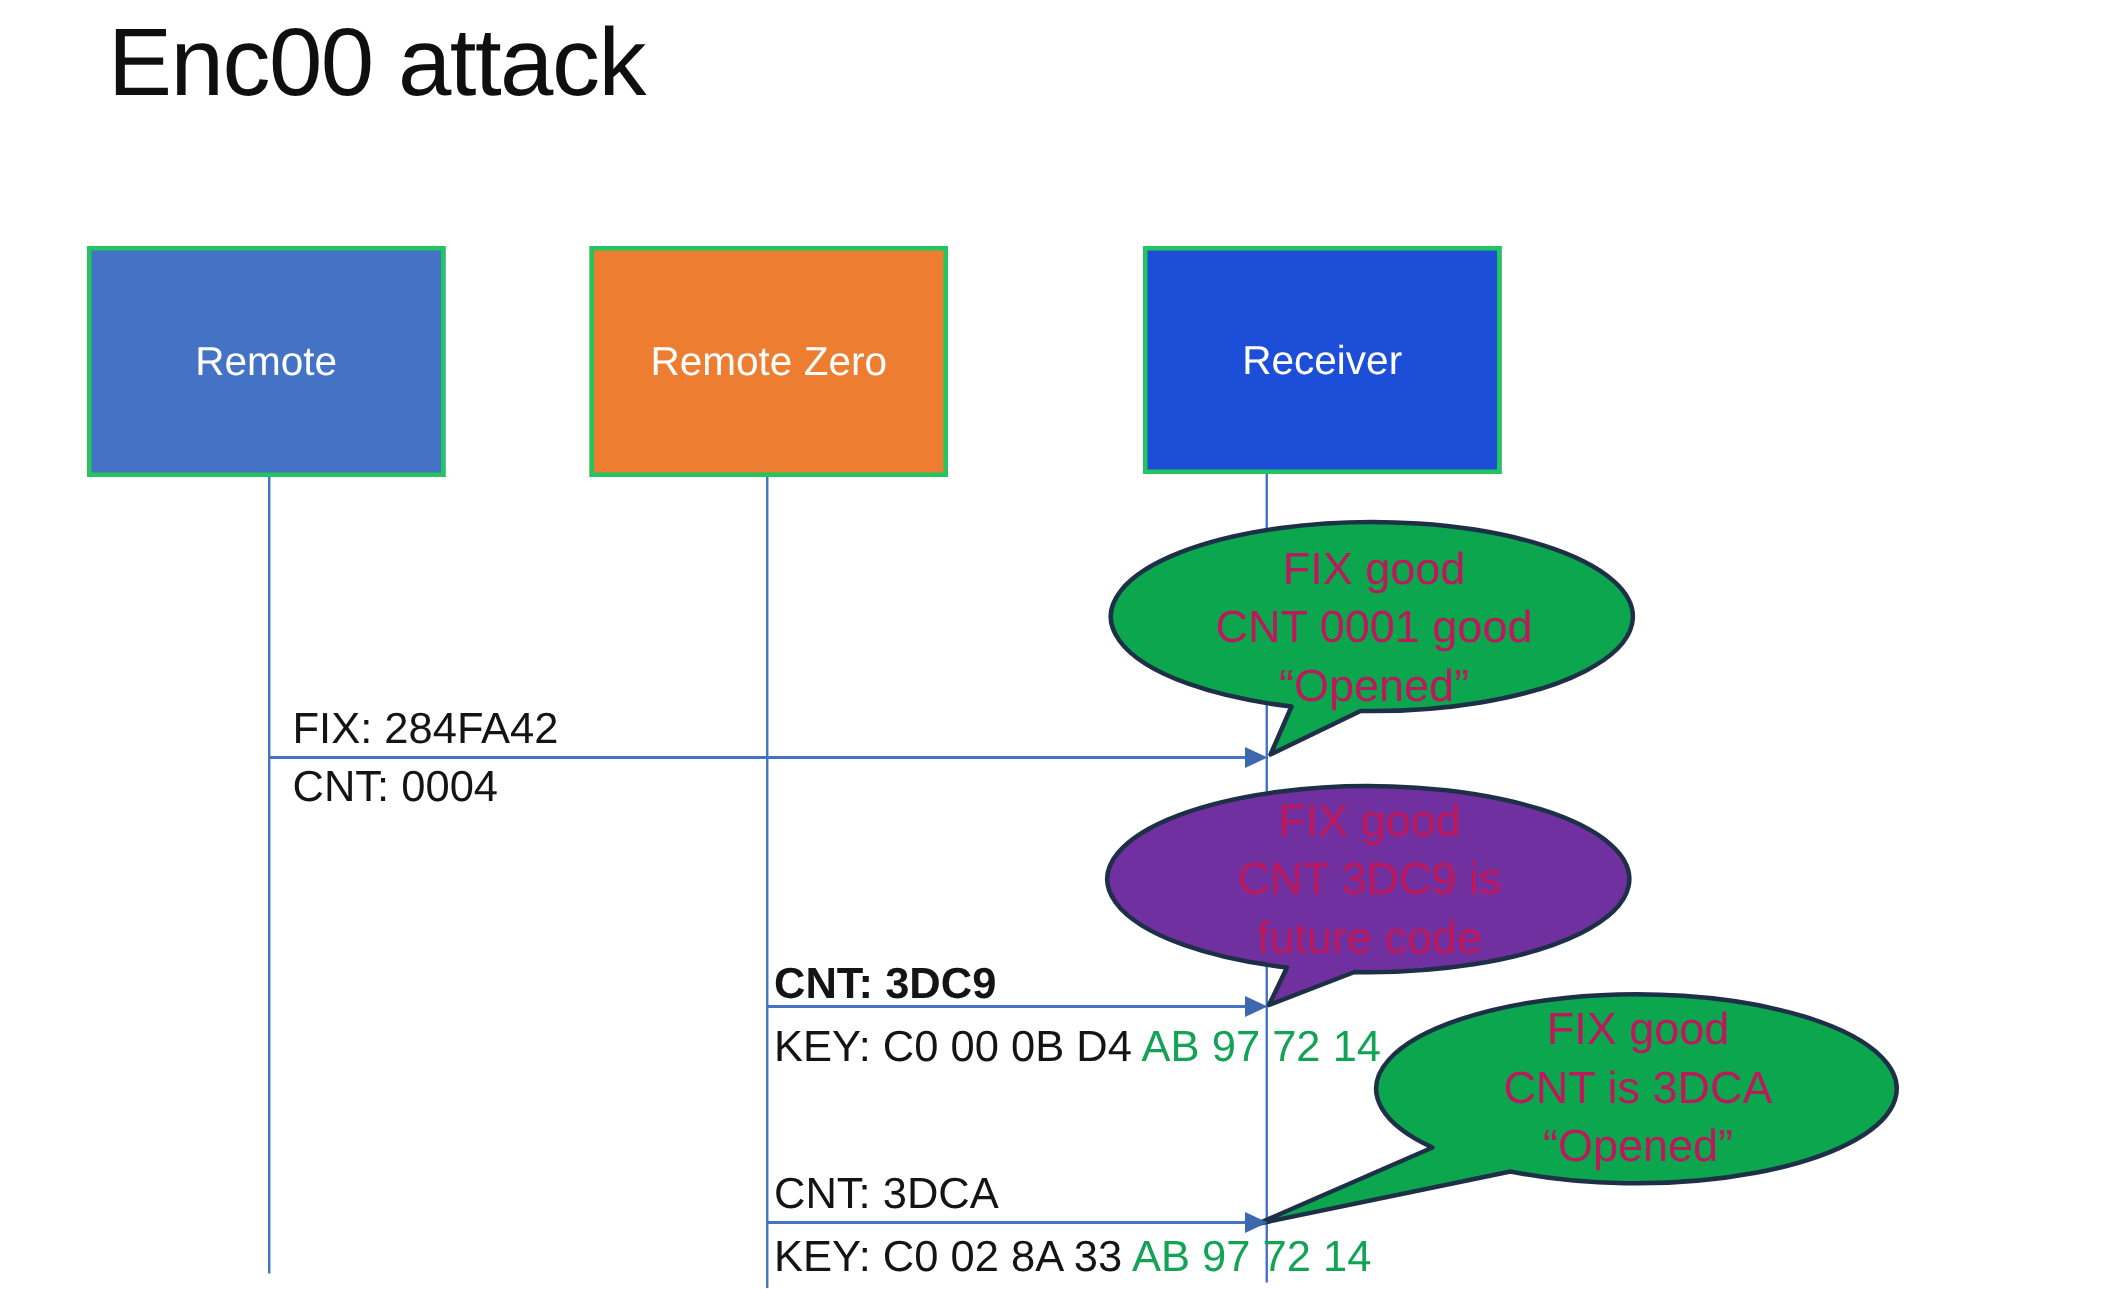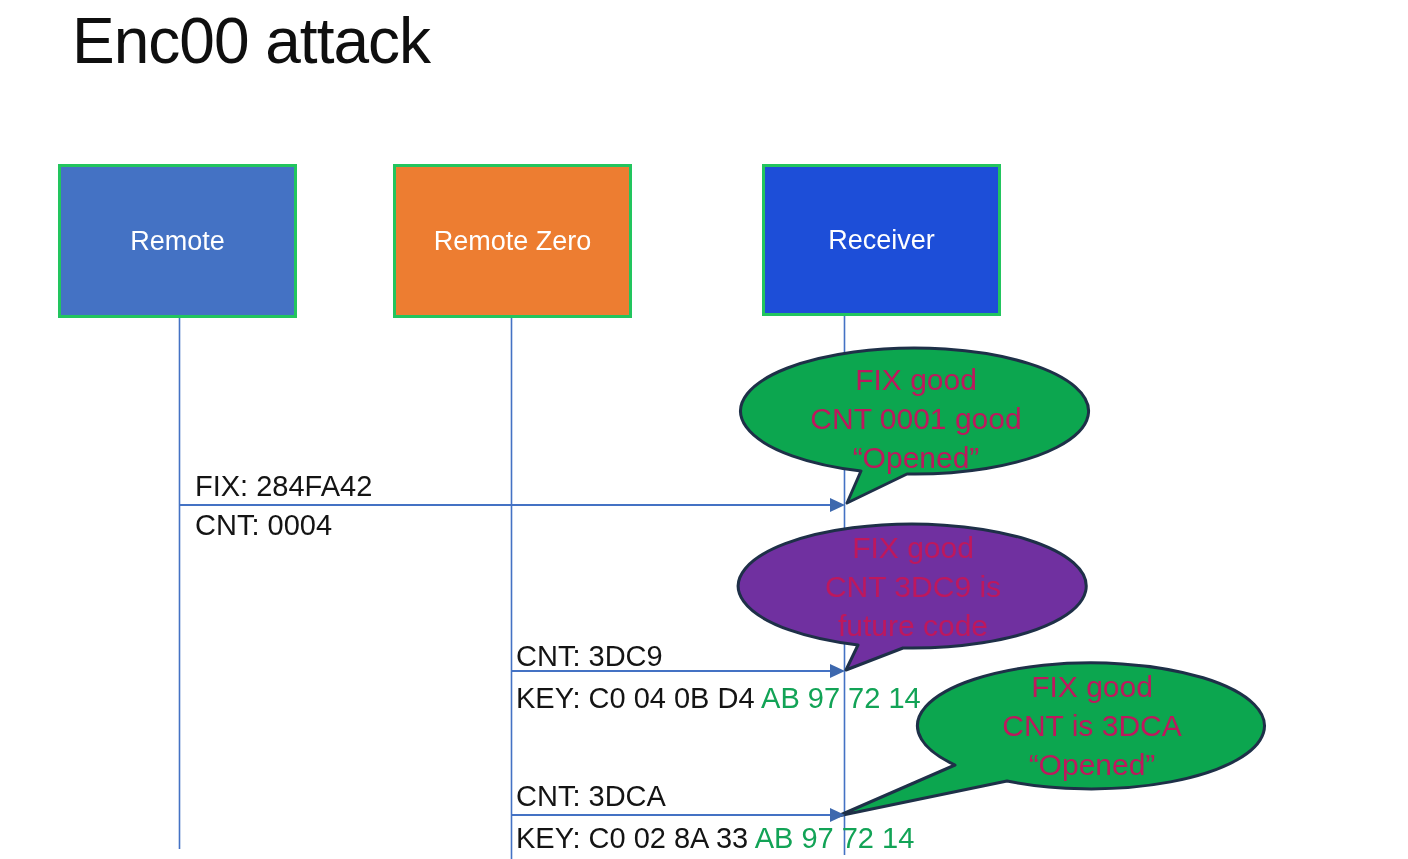--- a/index.html
+++ b/index.html
@@ -71,23 +71,23 @@
   <div class="actor actor-flipper">
     <span>Remote Zero</span>
   </div>
   <div class="actor actor-receiver">
     <span>Receiver</span>
   </div>
 
   <div class="msg-line m1" style="top:470px;">FIX: 284FA42</div>
   <div class="msg-line m1" style="top:509px;text-align:right;">CNT: 0004</div>
 
-  <div class="msg-line m23" style="top:640px;">CNT: 3DC9</div>
+  <div class="msg-line m23" style="top:640px;font-weight:bold;">CNT: 3DC9</div>
   <div class="msg-line m23" style="top:682px;">
-    <span>KEY: C0 04 0B D4 </span><span class="key-green">AB 97 72 14</span>
+    <span>KEY: C0 00 0B D4 </span><span class="key-green">AB 97 72 14</span>
   </div>
 
   <div class="msg-line m23" style="top:780px;">CNT: 3DCA</div>
   <div class="msg-line m23" style="top:822px;">
     <span>KEY: C0 02 8A 33 </span><span class="key-green">AB 97 72 14</span>
   </div>
 
   <div class="callout-text" style="left:746px;top:360px;">
     <div>FIX good</div>
     <div>CNT 0001 good</div>

